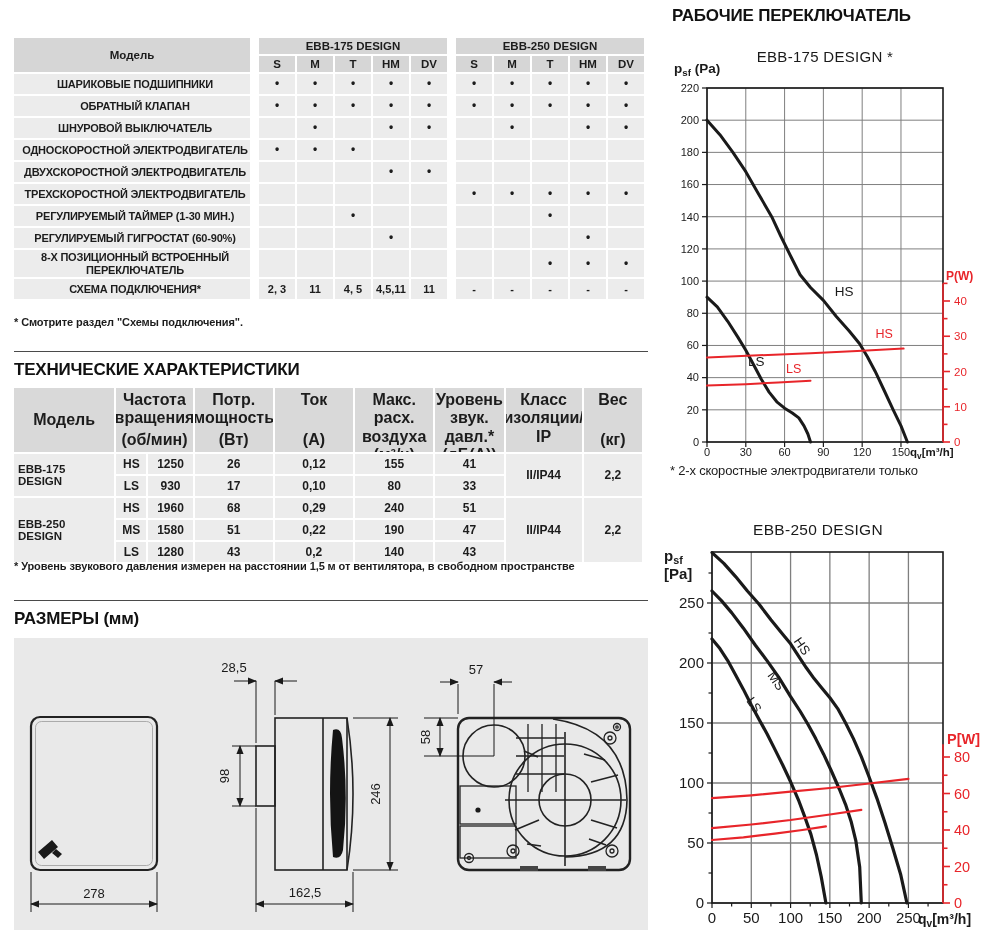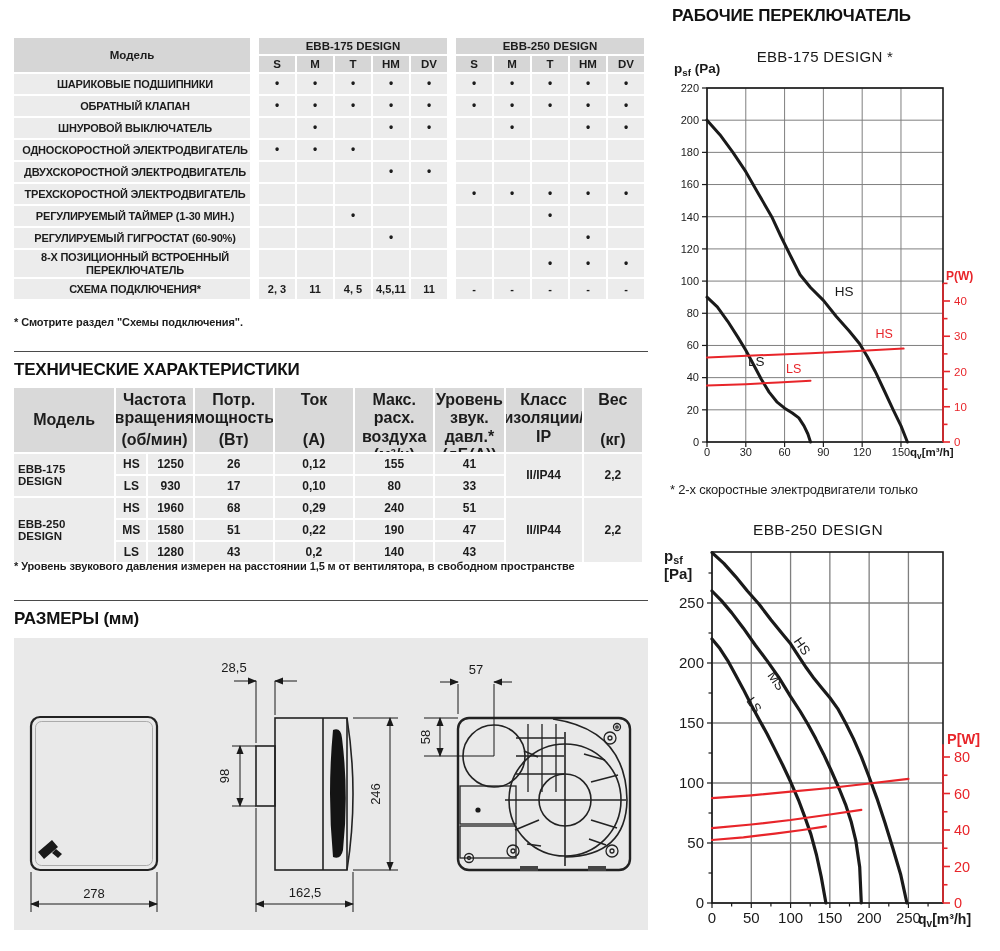--- a/index.html
+++ b/index.html
@@ -542,21 +542,21 @@
     <text x="844.0739726027398" y="295.57272727272726" font-size="13.5" text-anchor="middle" fill="#1a1a1a" transform="">HS</text>
     <text x="756.1397260273973" y="366.3727272727273" font-size="13.5" text-anchor="middle" fill="#1a1a1a" transform="">LS</text>
     <text x="884.1616438356165" y="338.0125" font-size="12.5" text-anchor="middle" fill="#e8252a" transform="">HS</text>
     <text x="793.641095890411" y="372.90999999999997" font-size="12.5" text-anchor="middle" fill="#e8252a" transform="">LS</text>
     <text x="825" y="62" font-size="15" font-weight="500" letter-spacing="0.3" text-anchor="middle" fill="#1a1a1a">EBB-175 DESIGN *</text>
     <text x="674" y="73" font-size="13.5" font-weight="700" fill="#1a1a1a"><tspan>p</tspan><tspan dy="3" font-size="9.719999999999999">sf</tspan><tspan dy="-3"> (Pa)</tspan></text>
     <text x="910" y="456" font-size="11.5" font-weight="700" fill="#1a1a1a"><tspan>q</tspan><tspan dy="2.5" font-size="8.28">v</tspan><tspan dy="-2.5">[m³/h]</tspan></text>
     <text x="946" y="280" font-size="12" font-weight="700" fill="#e8252a">P(W)</text>
   </svg>
 
-<div class="abs chart-fnote" style="left:670px;top:480px;width:310px;">
+<div class="abs chart-fnote" style="left:670px;top:461px;width:310px;">
   <div>* 2-х скоростные электродвигатели только</div>
 </div>
 
 <svg class="abs" id="chart2-svg" style="left:660px;top:518px;" width="340" height="433" viewBox="660 518 340 433">
     <g stroke="#7f7f7f" stroke-width="1.3">
       <line x1="712" y1="552" x2="712" y2="903"></line>
       <line x1="751.2857142857143" y1="552" x2="751.2857142857143" y2="903"></line>
       <line x1="790.5714285714286" y1="552" x2="790.5714285714286" y2="903"></line>
       <line x1="829.8571428571429" y1="552" x2="829.8571428571429" y2="903"></line>
       <line x1="869.1428571428571" y1="552" x2="869.1428571428571" y2="903"></line>

